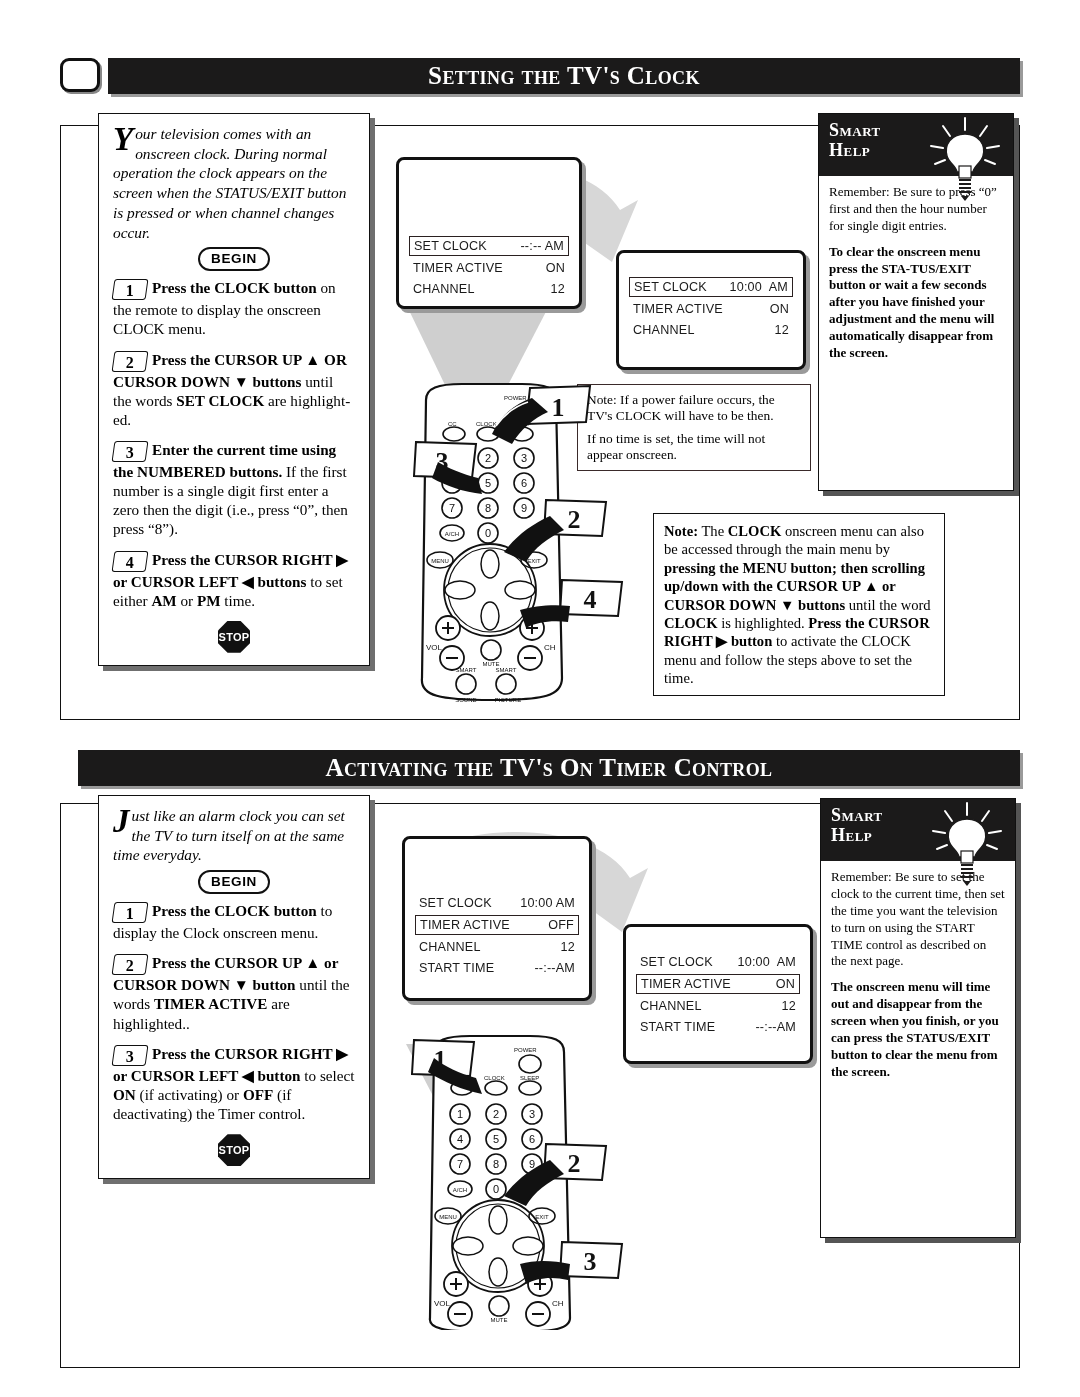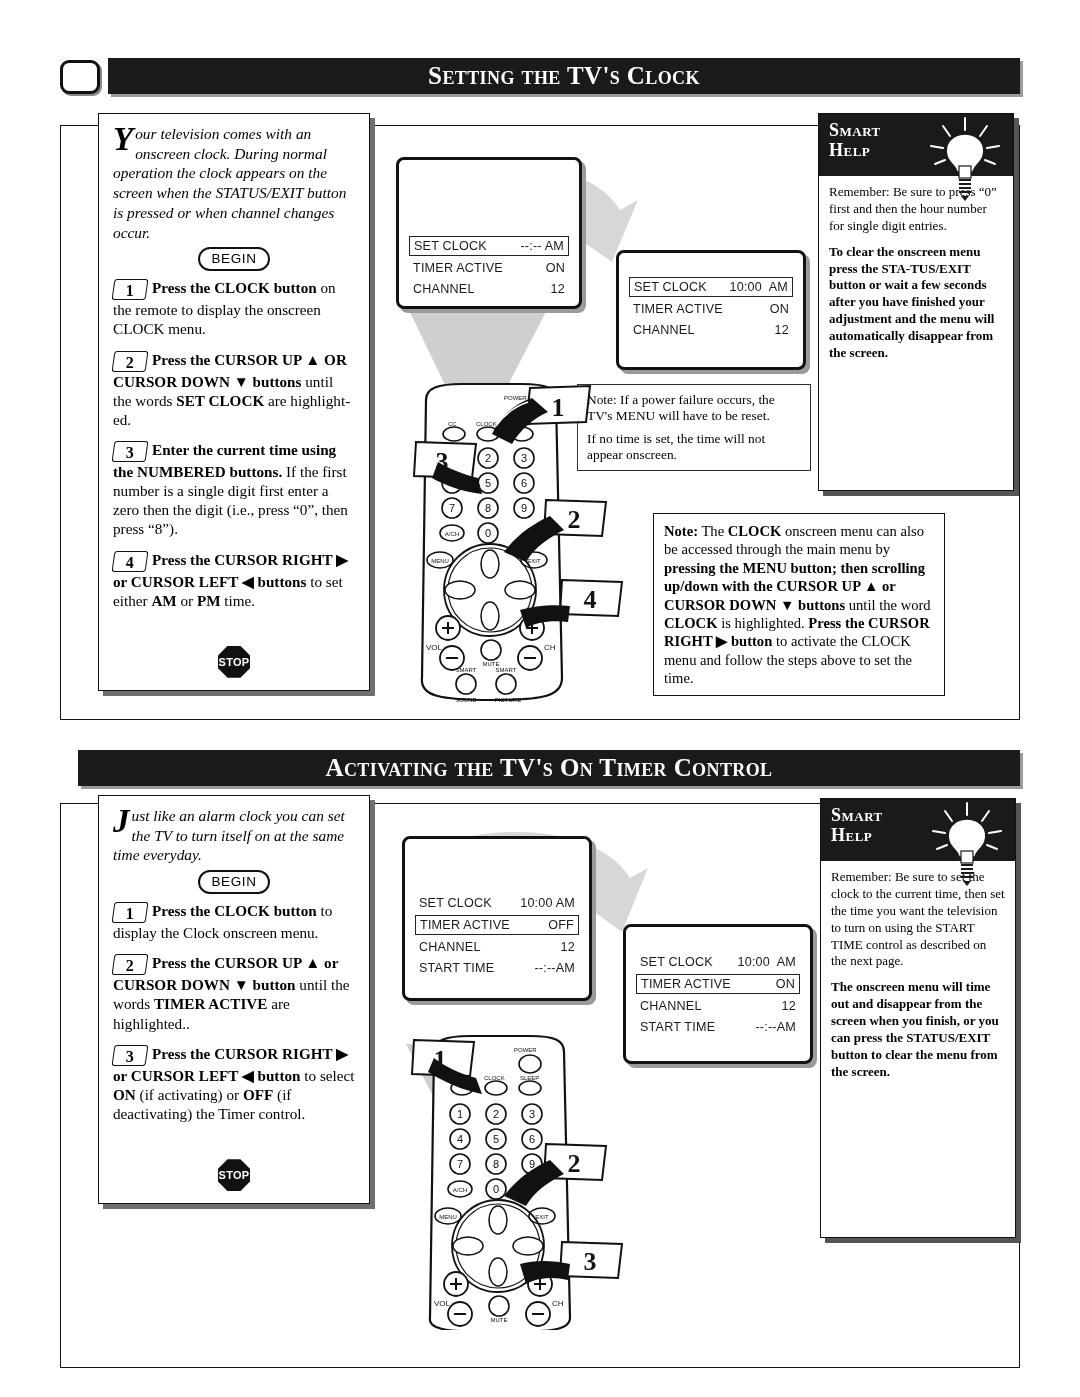--- a/index.html
+++ b/index.html
@@ -17,21 +17,21 @@
 
   
   .section { position: absolute; left: 0; width: 1080px; }
   #section-clock { top: 0; height: 740px; }
   #section-timer { top: 740px; height: 657px; }
 
   
   .titlebar-row {
     position: absolute;
     display: flex;
-    align-items: flex-end;
+    align-items: flex-start;
   }
   .tv-icon {
     width: 40px; height: 34px;
     border: 3px solid #111;
     border-radius: 9px;
     background: #fff;
     box-shadow: 2px 2px 0 #888;
     margin-right: 8px;
     flex: 0 0 auto;
   }
@@ -86,21 +86,21 @@
     padding: 2px 2px 0 0;
     font-family: "Liberation Serif", serif;
   }
   .begin-wrap { text-align: center; margin: 5px 0 7px 0; }
   .begin-badge {
     display: inline-block;
     border: 2.5px solid #111;
     border-radius: 14px;
     padding: 1px 11px 2px 11px;
     font-family: "Liberation Sans", sans-serif;
-    font-weight: normal;
+    font-weight: bold;
     font-size: 13.5px;
     letter-spacing: 0.6px;
   }
   .step {
     position: relative;
     margin: 0 0 11px 0;
     padding-left: 0;
   }
   .step-num {
     display: inline-block;
@@ -125,21 +125,20 @@
     width: 32px; height: 32px;
     background: #111;
     color: #fff;
     font-family: "Liberation Sans", sans-serif;
     font-weight: bold;
     font-size: 11px;
     line-height: 32px;
     text-align: center;
     clip-path: polygon(30% 0,70% 0,100% 30%,100% 70%,70% 100%,30% 100%,0 70%,0 30%);
     letter-spacing: 0.3px;
-    margin-top: 25px;
   }
 
   
   .tvscreen {
     position: absolute;
     background: #fff;
     border: 3.5px solid #111;
     border-radius: 8px;
     box-shadow: 4px 4px 0 #9a9a9a, inset 0 0 0 2px #fff;
     font-family: "Liberation Sans", sans-serif;
@@ -292,21 +291,21 @@
         <span class="val">ON</span>
       </div>
       <div class="tvrow">
         <span>CHANNEL</span>
         <span class="val">12</span>
       </div>
     </div>
   </div>
 
   <div class="notebox" style="left:577px; top:384px; width:234px;">
-    <p>Note: If a power failure occurs, the TV's MENU will have to be reset.</p>
+    <p>Note: If a power failure occurs, the TV's CLOCK will have to be then.</p>
     <p>If no time is set, the time will not appear onscreen.</p>
   </div>
 
   <div class="notebox2" style="left:653px; top:513px; width:292px;">
     <span><b>Note:</b> The <b>CLOCK</b> onscreen menu can also be accessed through the main menu by <b>pressing the MENU button; then scrolling up/down with the CURSOR UP ▲ or CURSOR DOWN ▼ buttons</b> until the word <b>CLOCK</b> is highlighted. <b>Press the CURSOR RIGHT ▶ button</b> to activate the CLOCK menu and follow the steps above to set the time.</span>
   </div>
 
   <div class="smarthelp" style="left:818px; top:113px; width:196px; height:378px;">
     <div class="sh-header">
       <div class="sh-line">Smart</div>

